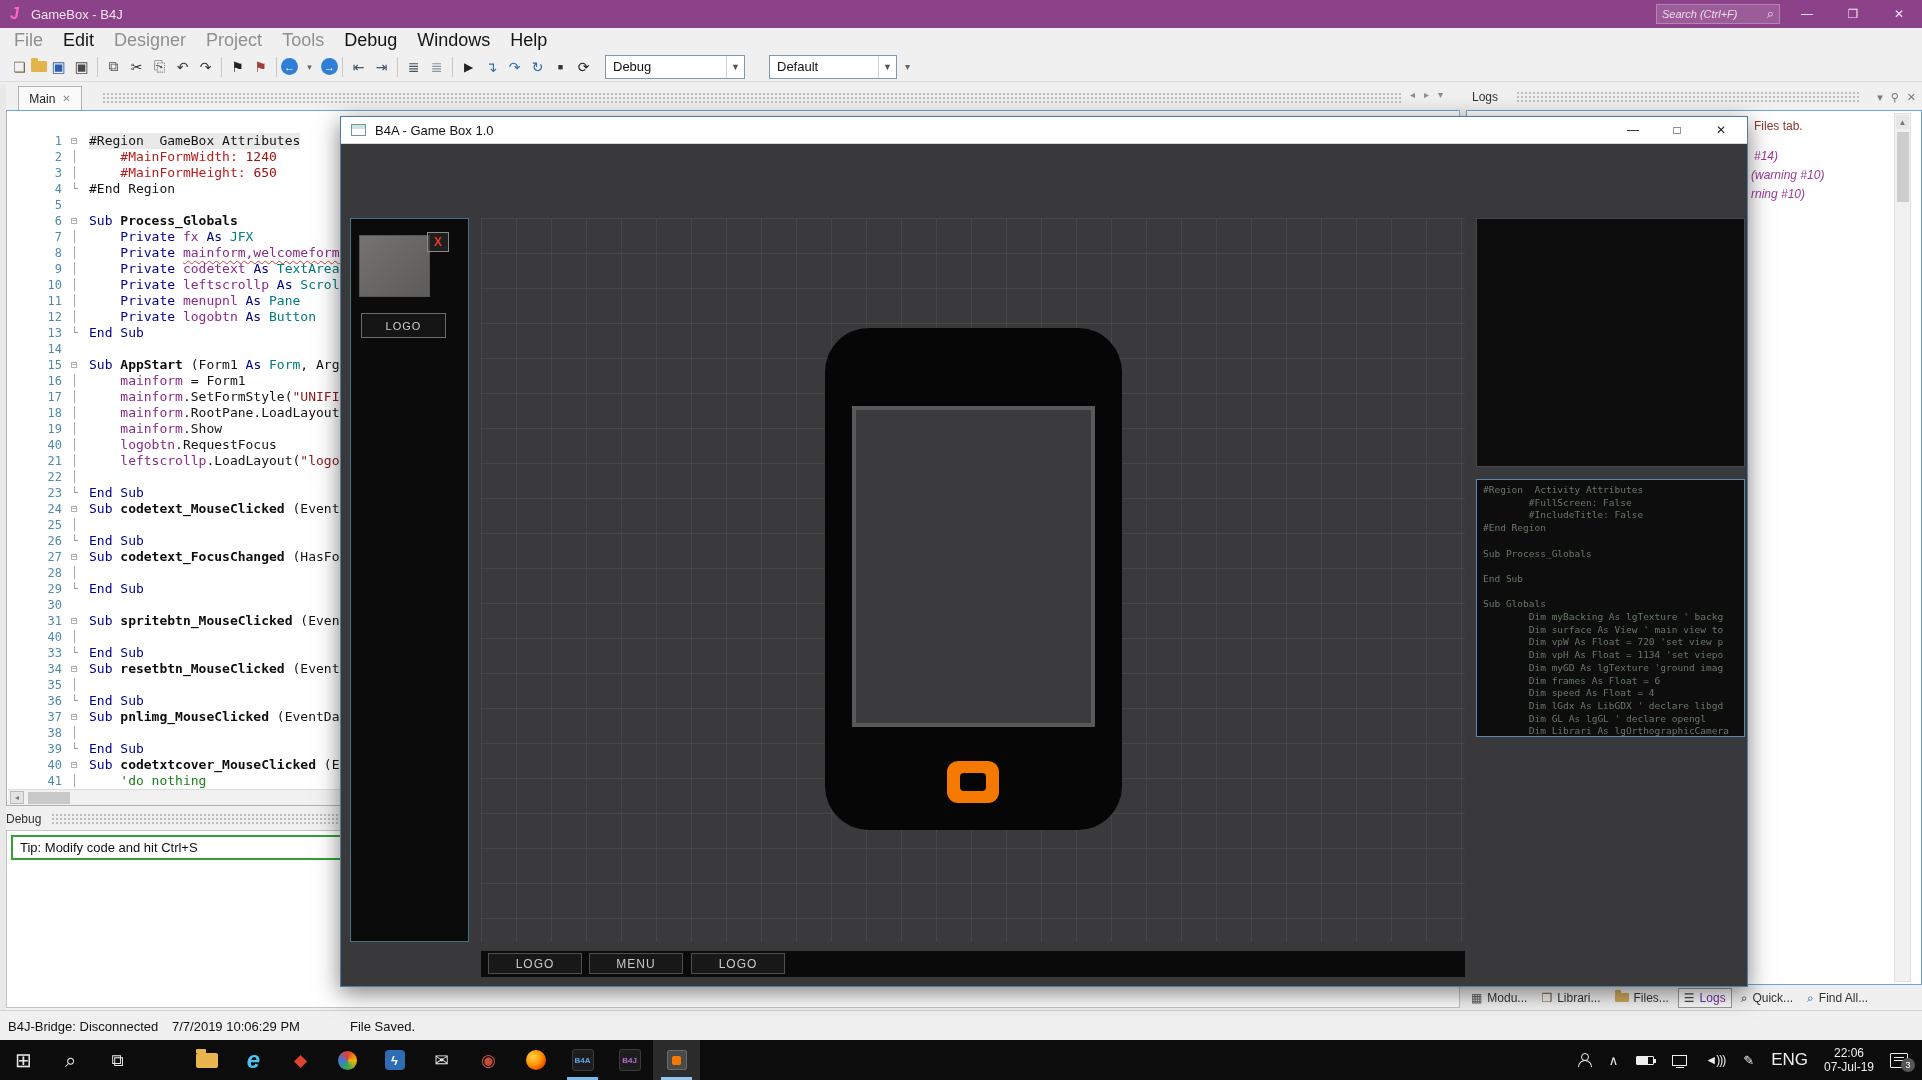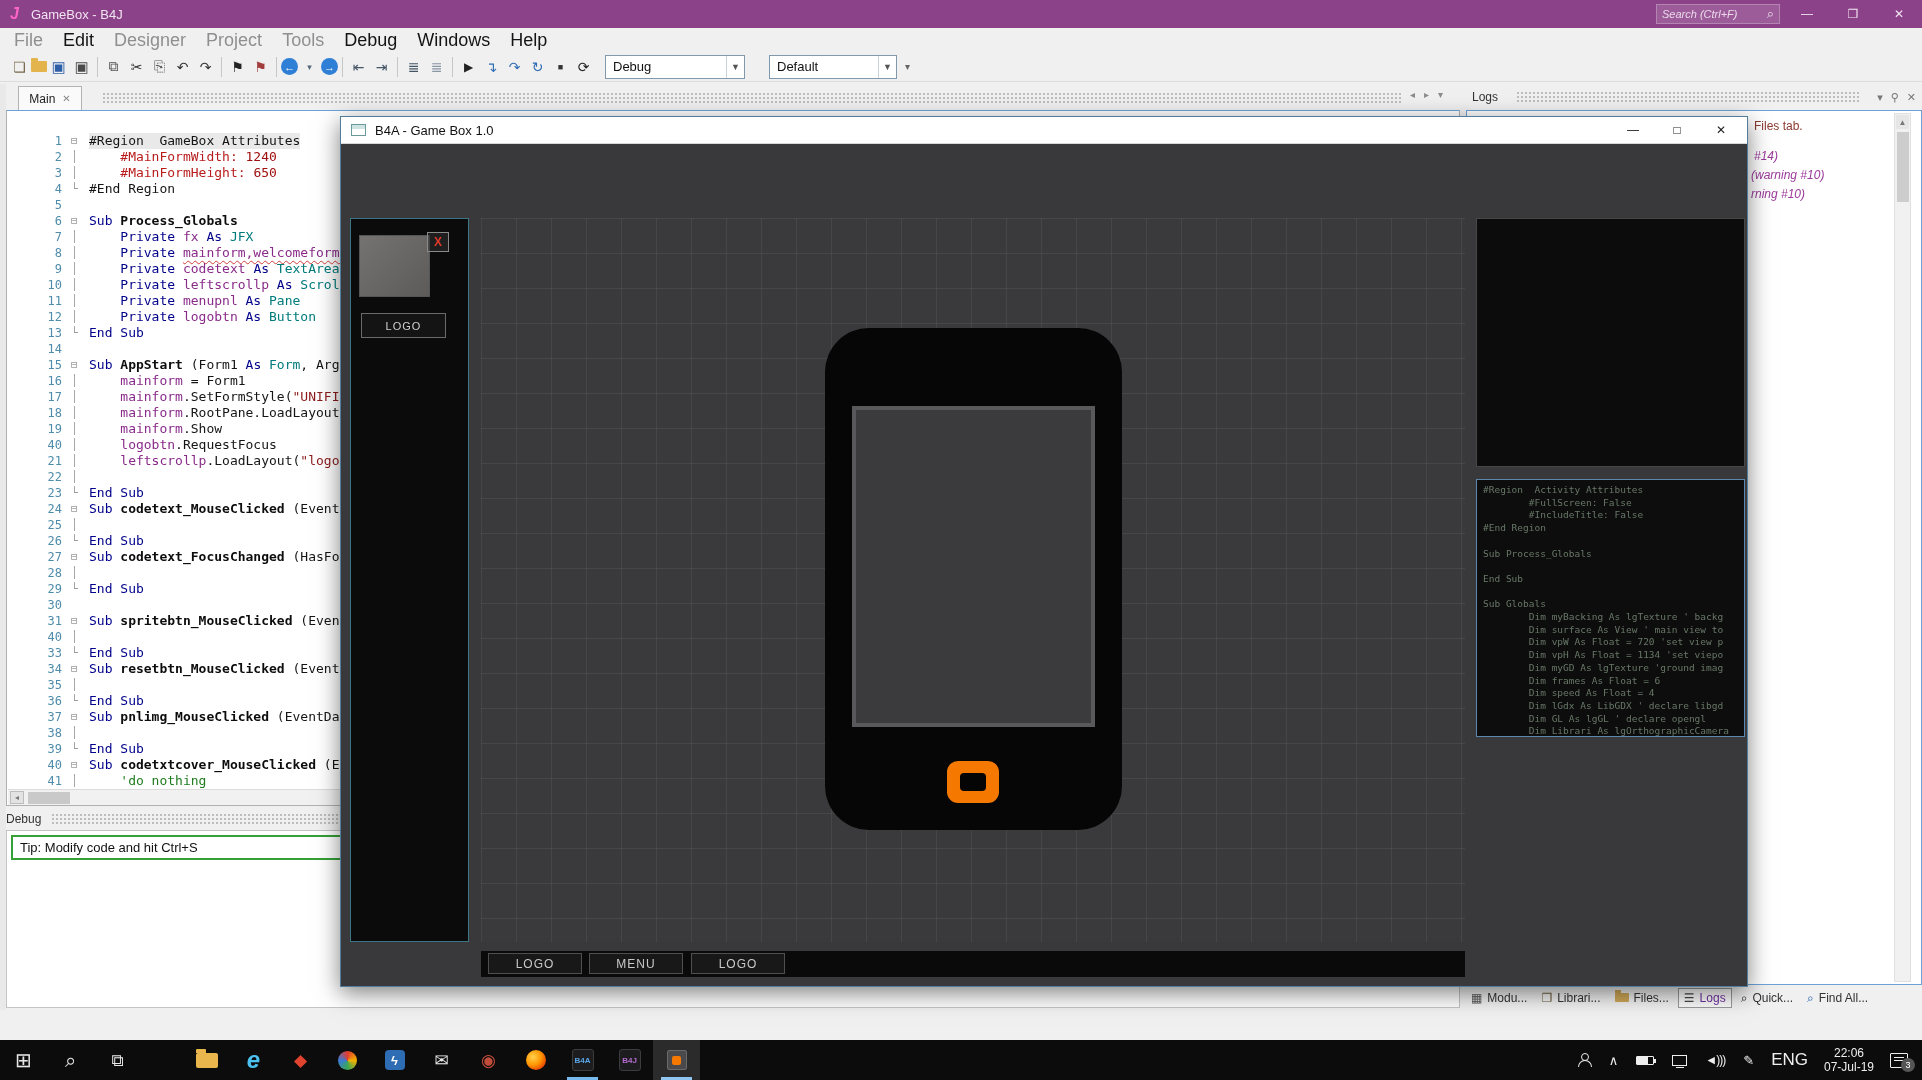--- a/index.html
+++ b/index.html
@@ -530,20 +530,25 @@
       <span class="dock-tab">
         <span class="dock-ic" style="color: rgb(51, 51, 51);">⌕</span>
         <span class="dock-lb">Quick...</span>
       </span>
       <span class="dock-tab">
         <span class="dock-ic" style="color: rgb(46, 109, 180);">⌕</span>
         <span class="dock-lb">Find All...</span>
       </span>
     </div>
 
+  <div class="statusbar">
+    <span class="status-item st0">B4J-Bridge: Disconnected</span>
+    <span class="status-item st1">7/7/2019 10:06:29 PM</span>
+    <span class="status-item st2">File Saved.</span>
+  </div>
 
   <div class="gwin">
     <div class="gwin-title">
       <span class="gwin-ic"></span>
       <span class="gwin-title-text">B4A - Game Box 1.0</span>
       <span class="gwin-btns">
         <span class="gwin-btn">—</span>
         <span class="gwin-btn">□</span>
         <span class="gwin-btn">✕</span>
       </span>

